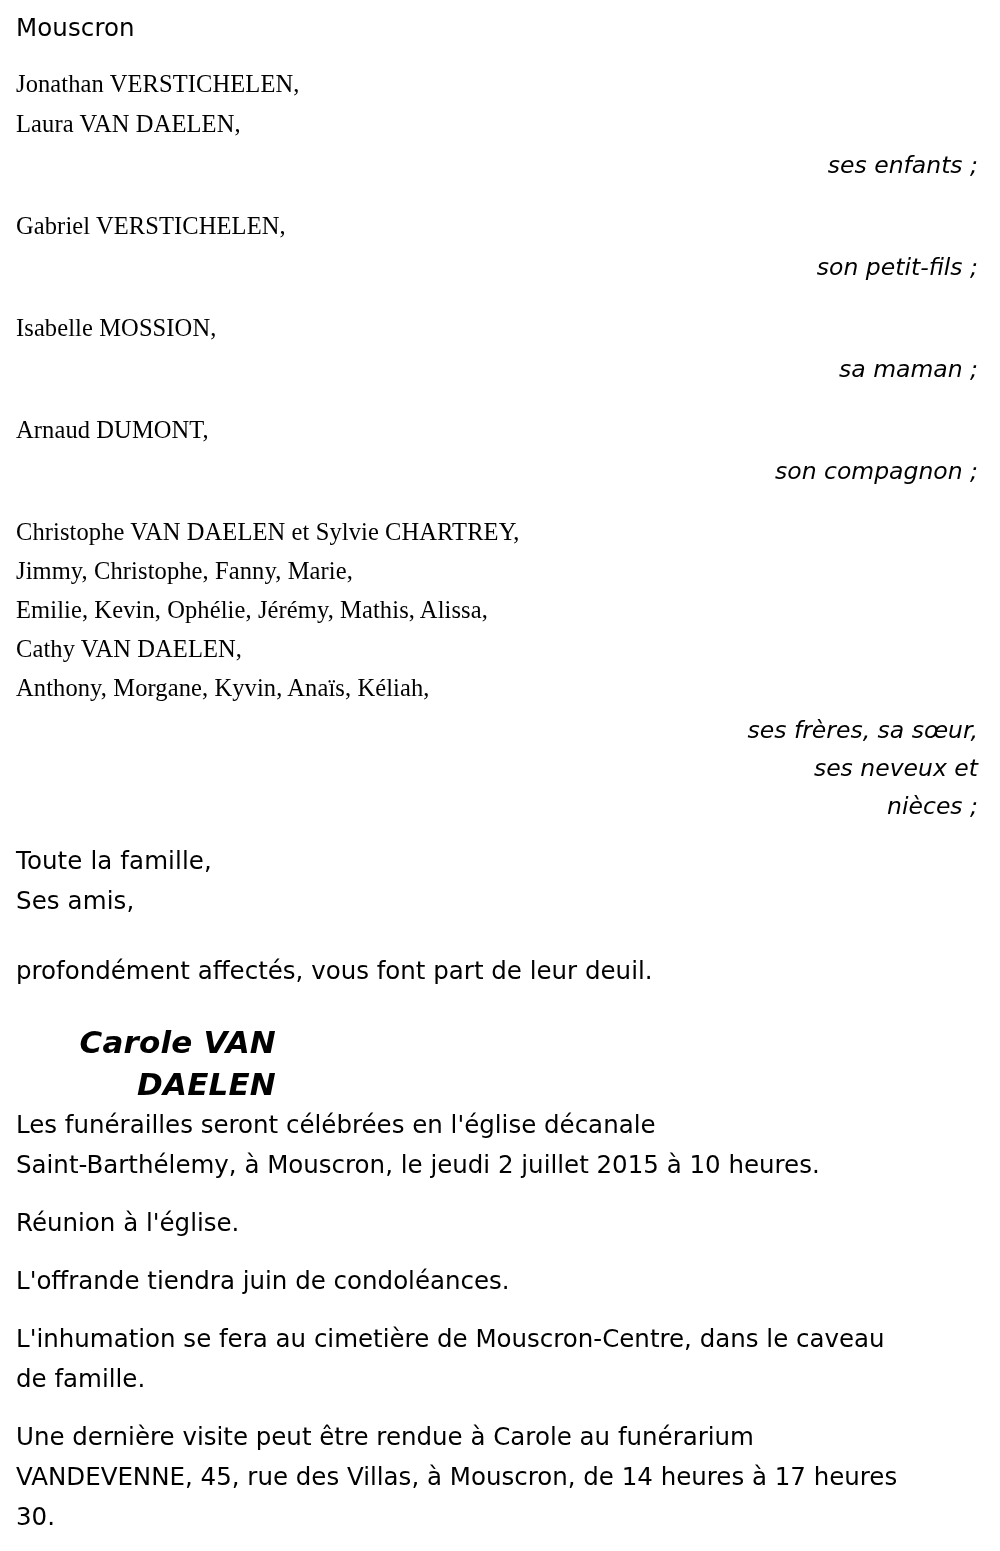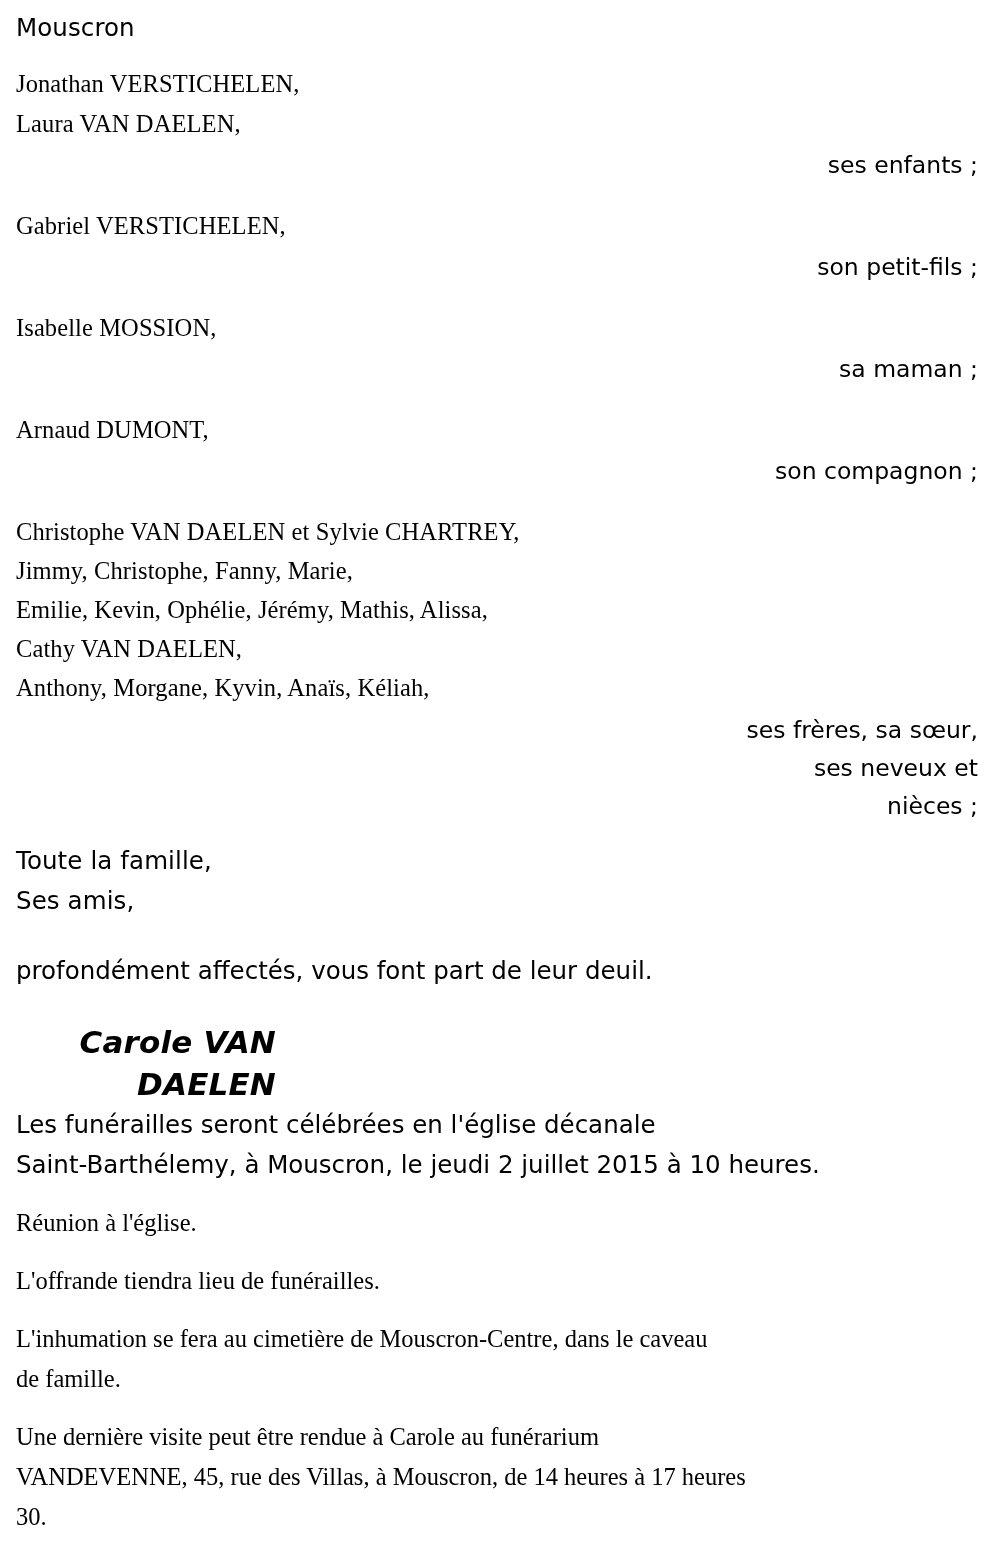--- a/index.html
+++ b/index.html
@@ -46,20 +46,21 @@
     margin-top: 22px;
   }
 
   .names {
     display: block;
     max-width: 700px;
     font-family: Liberation Serif, serif;
   }
 
   .role {
+    font-style: italic;
     font-size: 23.5px;
     line-height: 38px;
     text-align: right;
     display: block;
     padding-right: 10px;
     white-space: pre-wrap;
   }
 
   .role-inline {
     margin-top: 2px;
@@ -76,21 +77,20 @@
 
   
   .para {
     font-size: 24.5px;
     line-height: 40px;
     max-width: 960px;
     white-space: pre-wrap;
   }
   .para + .para {
     margin-top: 18px;
-    font-family: Liberation Serif, serif;
   }
 
   .spacer-sm { height: 16px; }
   .spacer-md { height: 30px; }
 
   
   .deceased-row {
     position: relative;
     display: flex;
     align-items: flex-start;
@@ -180,20 +180,20 @@
 
   <div class="spacer-md"></div>
 
   <div class="deceased-row">
     <div class="deceased-name">Carole VAN DAELEN</div>
   </div>
 
   <div class="para">Les funérailles seront célébrées en l'église décanale
 Saint-Barthélemy, à Mouscron, le jeudi 2 juillet 2015 à 10 heures.</div>
   <div class="para">Réunion à l'église.</div>
-  <div class="para">L'offrande tiendra lieu de funérailles.</div>
+  <div class="para">L'offrande tiendra juin de condoléances.</div>
   <div class="para">L'inhumation se fera au cimetière de Mouscron-Centre, dans le caveau
 de famille.</div>
   <div class="para">Une dernière visite peut être rendue à Carole au funérarium
 VANDEVENNE, 45, rue des Villas, à Mouscron, de 14 heures à 17 heures
 30.</div>
 
 </div>
 
 </body></html>

